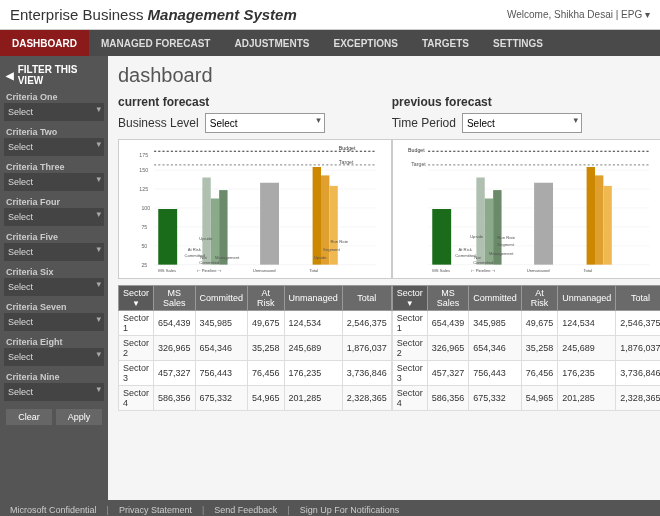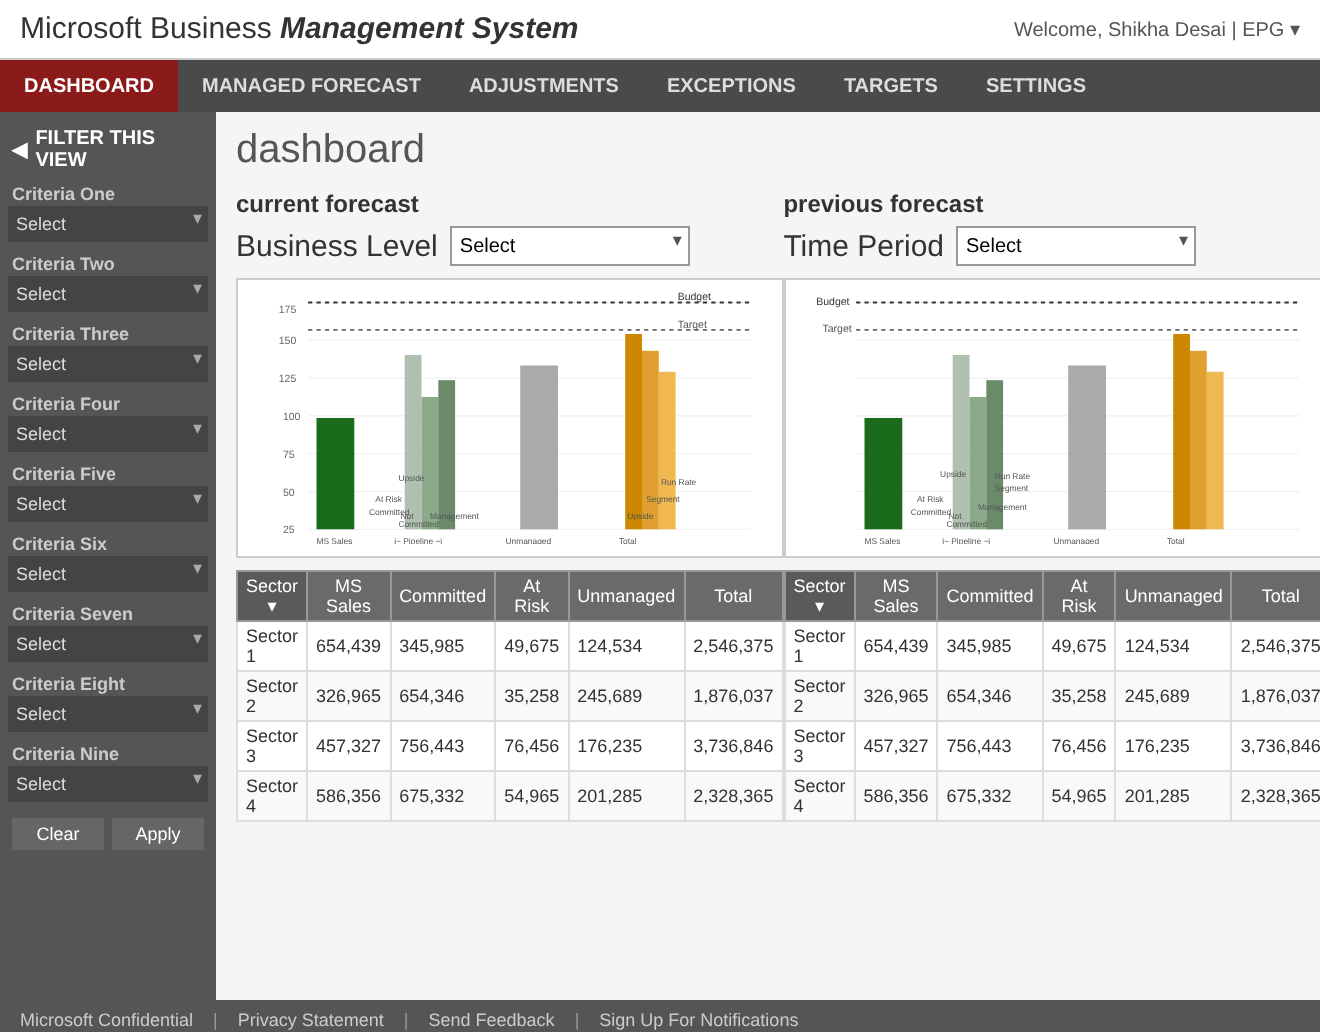--- a/index.html
+++ b/index.html
@@ -32,21 +32,21 @@
 
     
     #main { flex: 1; background: #f5f5f5; padding: 8px 10px; overflow-y: auto; }
     #main h1 { font-size: 20px; color: #555; font-weight: normal; margin-bottom: 8px; }
 
     
     .forecast-row { display: flex; }
     .forecast-section { flex: 1; }
     .forecast-section h2 { font-size: 12px; color: #333; font-weight: bold; margin-bottom: 4px; }
     .forecast-controls { display: flex; align-items: center; gap: 6px; margin-bottom: 6px; }
-    .forecast-controls label { font-size: 15px; color: #333; }
+    .forecast-controls label { font-size: 12px; color: #333; }
     .forecast-select { background: #fff; border: 1px solid #999; font-size: 10px; padding: 2px 20px 2px 4px; height: 20px; cursor: pointer; appearance: none; -webkit-appearance: none; min-width: 120px; }
     .select-box-wrapper { position: relative; display: inline-block; }
     .select-box-wrapper::after { content: '▾'; position: absolute; right: 4px; top: 2px; color: #555; font-size: 9px; pointer-events: none; }
 
     
     .chart-container { border: 1px solid #ccc; background: #fff; padding: 6px; margin-bottom: 6px; height: 140px; position: relative; }
     .chart-svg { width: 100%; height: 100%; }
 
     
     .data-table { width: 100%; border-collapse: collapse; font-size: 9px; }
@@ -58,21 +58,21 @@
     
     #footer { background: #555; color: #ccc; font-size: 9px; height: 20px; display: flex; align-items: center; padding: 0 10px; gap: 10px; }
     #footer span { cursor: pointer; }
     #footer .separator { color: #999; }
   </style>
 </head>
 <body>
 
 <div id="header">
   <div class="title">
-    <span>Microsoft Business </span><strong>Management System</strong>
+    <span>Enterprise Business </span><strong>Management System</strong>
   </div>
   <div class="user-info">Welcome, Shikha Desai  |  EPG  ▾</div>
 </div>
 
 <div id="nav">
 <div class="nav-item active">DASHBOARD</div>
     <div class="nav-item">MANAGED FORECAST</div>
     <div class="nav-item">ADJUSTMENTS</div>
     <div class="nav-item">EXCEPTIONS</div>
     <div class="nav-item">TARGETS</div>

